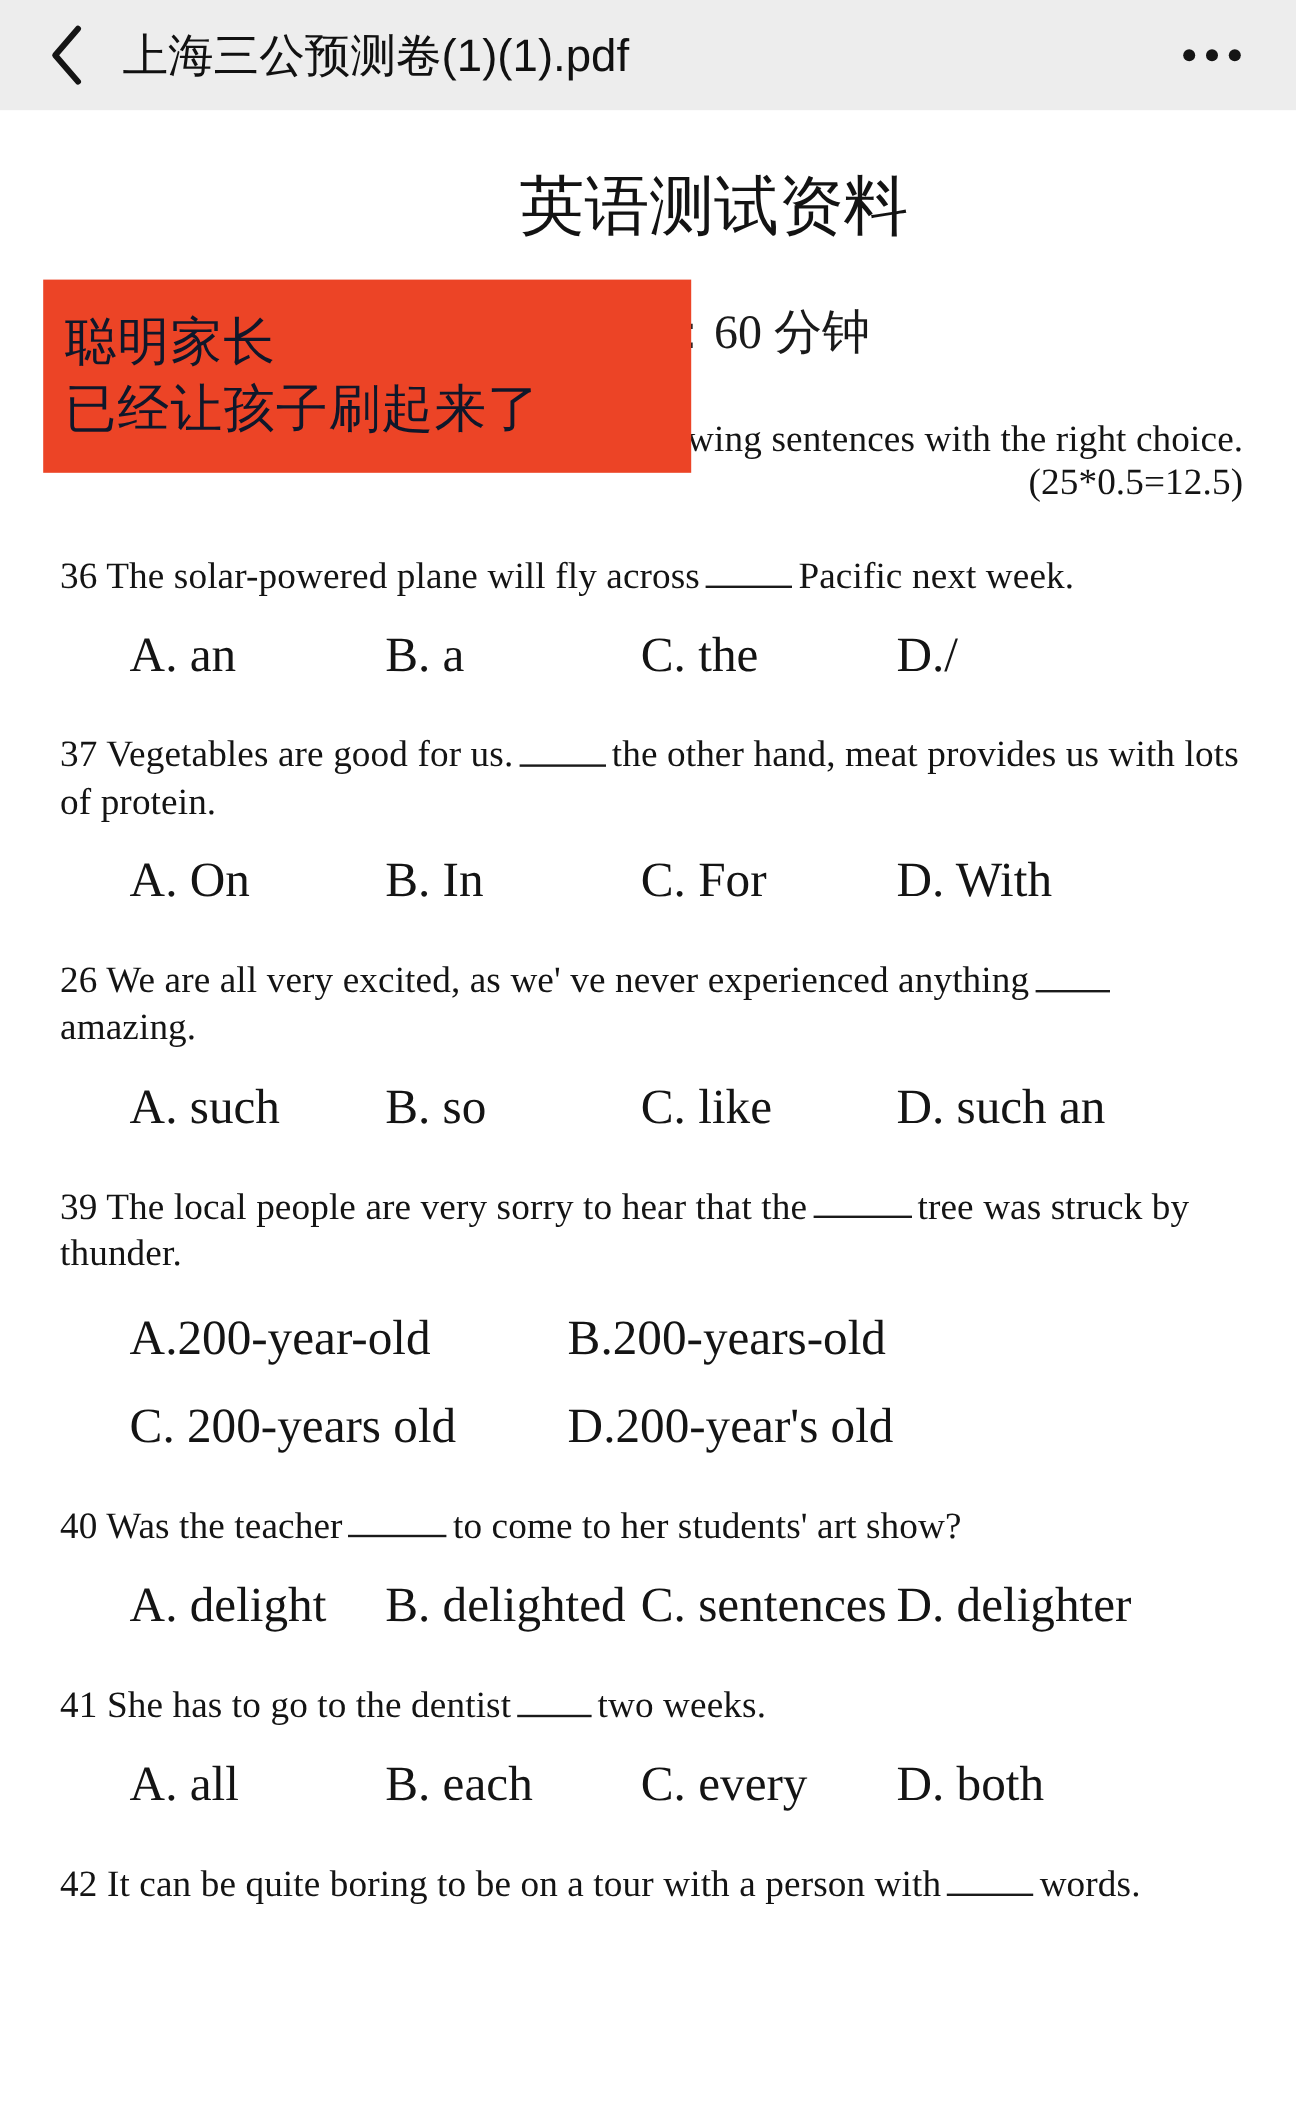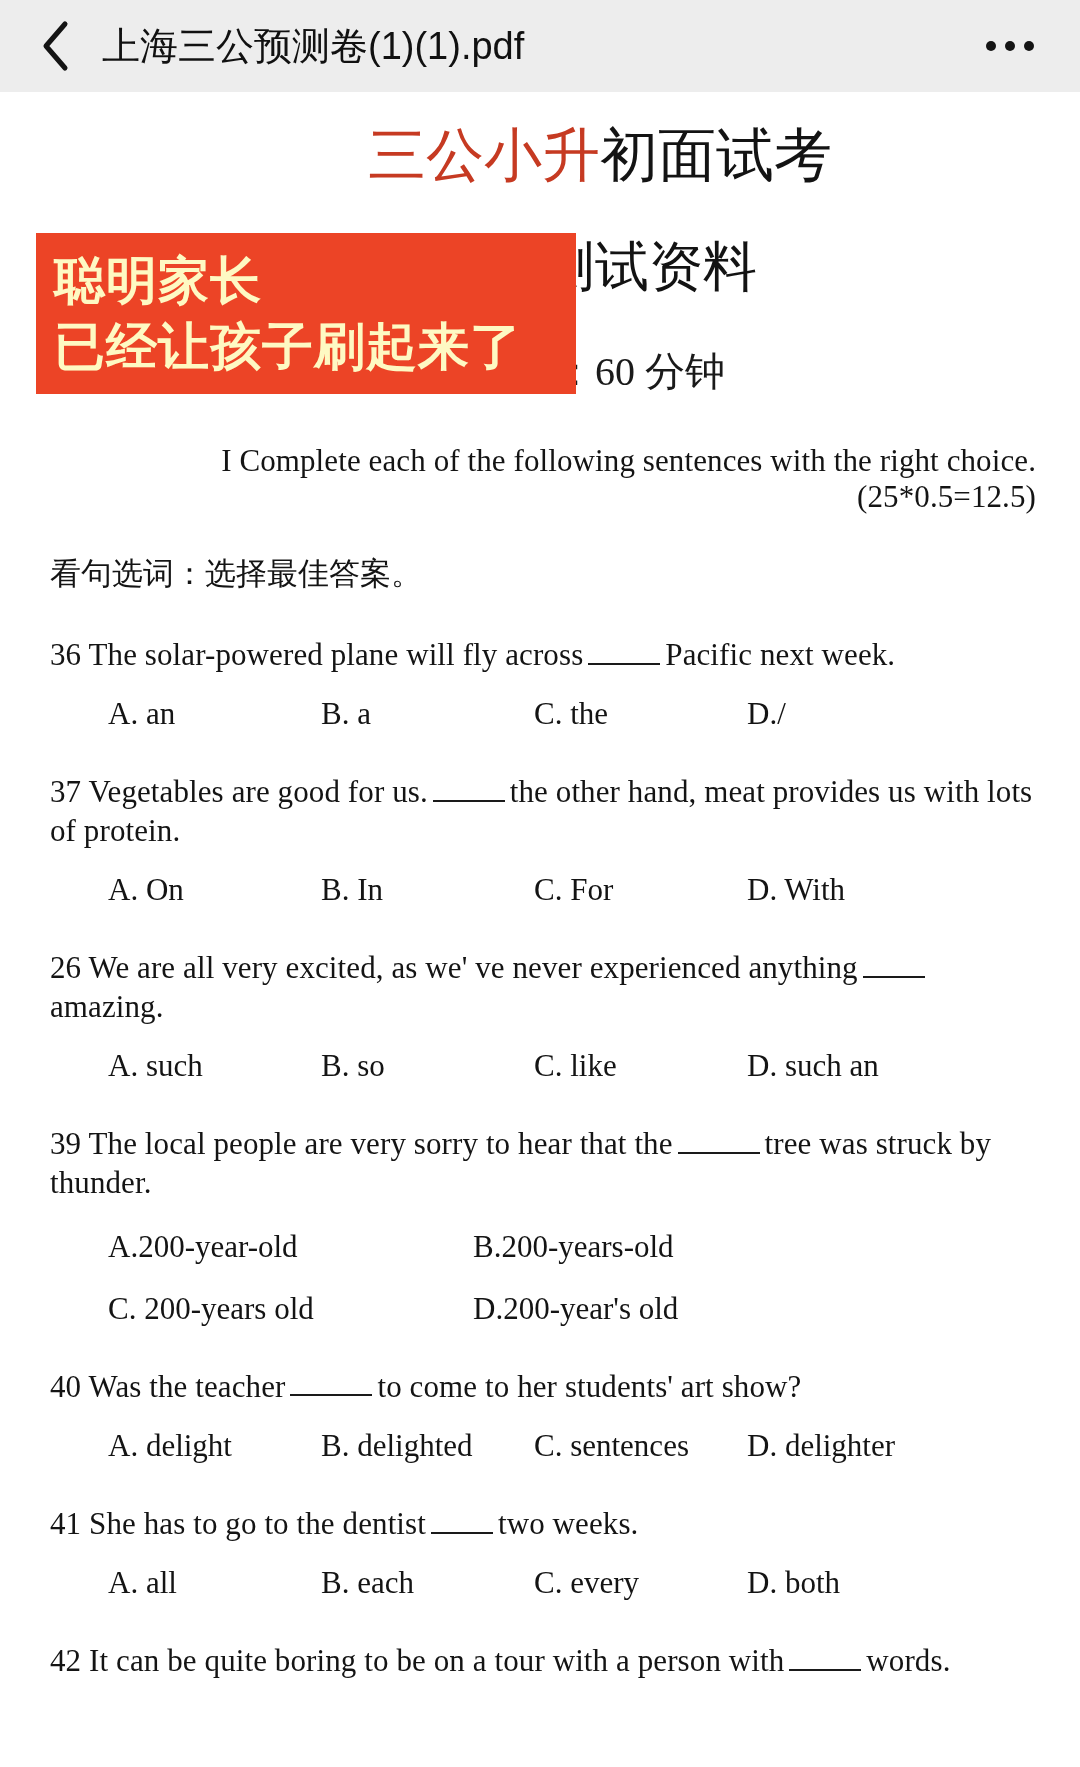--- a/index.html
+++ b/index.html
@@ -110,23 +110,23 @@
     background: #ec4426;
     display: flex;
     flex-direction: column;
     justify-content: center;
     padding: 6px 0 6px 18px;
     box-sizing: border-box;
     z-index: 5;
   }
   .promo-line {
     font-family: "Liberation Sans", "DejaVu Sans", sans-serif;
-    color: #fef9c3;
-    font-weight: bold;
-    font-size: 51px;
+    color: #0f172a;
+    font-weight: normal;
+    font-size: 43px;
     line-height: 1.28;
     letter-spacing: 1px;
     white-space: nowrap;
   }
 
   
   .body-area {
     padding: 28px 44px 0 50px;
     box-sizing: border-box;
   }
@@ -159,21 +159,21 @@
     height: 1.02em;
   }
   .blank.w-s { width: 62px; }
   .blank.w-m { width: 72px; }
   .blank.w-l { width: 82px; }
 
   .q-options {
     display: flex;
     margin-top: 22px;
     padding-left: 58px;
-    font-size: 31px;
+    font-size: 41px;
     color: #141414;
   }
   .q-options .opt { flex: 0 0 auto; }
   .q-options.cols4 .opt { width: 213px; }
   .q-options.cols4 .opt:last-child { width: auto; }
   .q-options.cols2 .opt { width: 365px; }
   .q-options.cols2 .opt:last-child { width: auto; }
   .q-options.row2 { margin-top: 26px; }
 </style>
 </head>
@@ -195,30 +195,28 @@
   </div>
 </div>
 
 <div class="doc">
 
   <div class="promo" style="background: rgb(236, 68, 38);">
     <div class="promo-line">聪明家长</div>
     <div class="promo-line">已经让孩子刷起来了</div>
   </div>
 
-  <div class="doc-title"><span class="covered">三公小升</span><span>初面试考</span></div>
 
   <div class="doc-subtitle">英语测试资料</div>
 
   <div class="doc-time">答题时间：60 分钟</div>
 
   <div class="body-area">
 
     <p class="instr-en">I Complete each of the following sentences with the right choice.(25*0.5=12.5)</p>
-    <p class="instr-cn">看句选词：选择最佳答案。</p>
 
     <div class="q-block spaced">
       <div class="q-stem"><span>36</span>
         <span>The solar-powered plane will fly across</span><span class="blank w-m"></span><span>Pacific next week.</span>
       </div>
       <div class="q-options cols4">
         <div class="opt">A. an</div>
         <div class="opt">B. a</div>
         <div class="opt">C. the</div>
         <div class="opt">D./</div>

